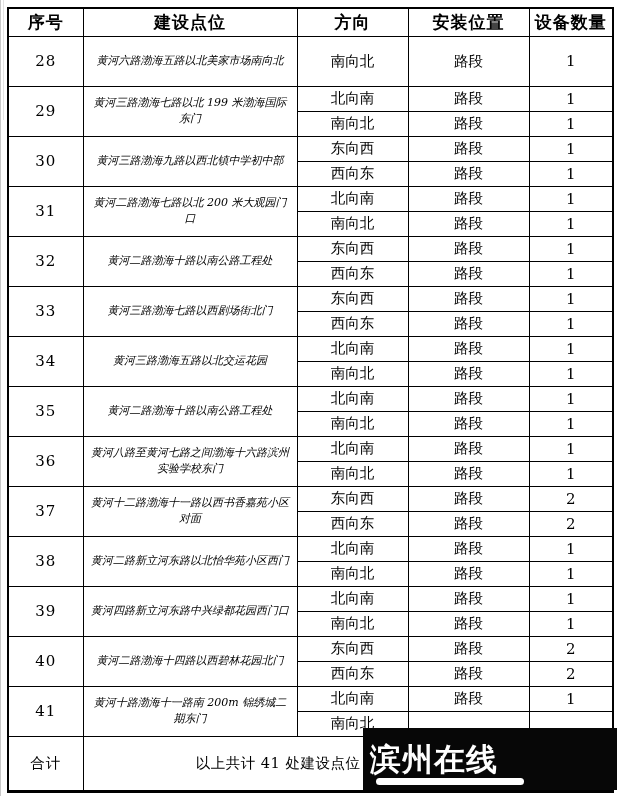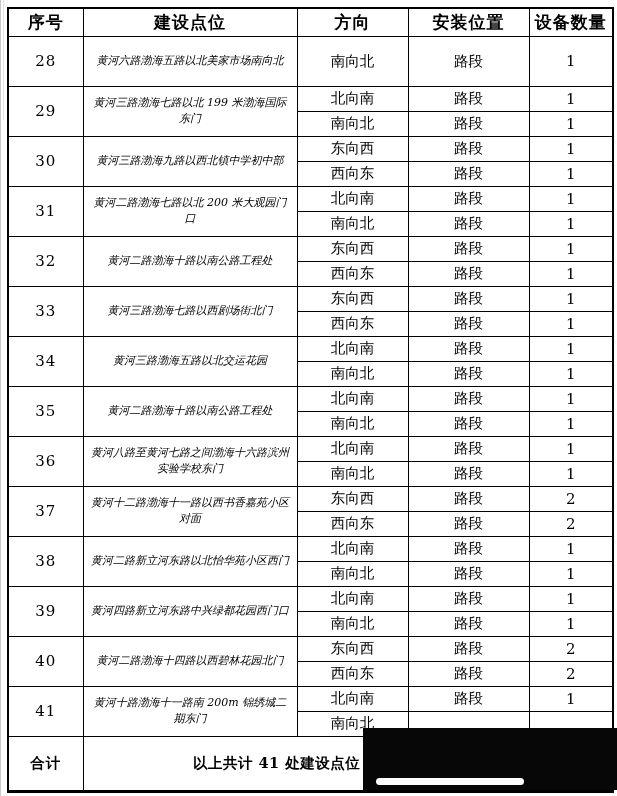--- a/index.html
+++ b/index.html
@@ -21,21 +21,21 @@
   }
   .tbl thead tr{height:28px;}
   .tbl th{font-size:17px;font-weight:bold;letter-spacing:1px;margin-left:37px;}
   .tbl tbody tr{height:25px;padding-left:25px;}
   .tbl tbody tr.single{height:50px;}
   .cell-no{font-size:15px;color:#222266;letter-spacing:1px;}
   .cell-location{font-size:11px;line-height:1.5;padding:0 5px;font-style:italic;}
   .cell-direction{font-size:14.5px;}
   .cell-position{font-size:14.5px;}
   .cell-qty{font-size:15px;color:#222266;}
-  tr.total-row{height:55px;font-weight:bold;}
+  tr.total-row{height:55px;}
   .cell-total{text-align:left;padding-left:8px;font-size:14.5px;letter-spacing:0.5px;}
 
   .watermark{
     position:absolute;left:363px;top:728px;width:254px;height:62px;
     background:#070707;overflow:hidden;z-index:5;
   }
   .wm-brand{
     position:absolute;left:7px;top:11px;
     font-size:31px;font-weight:bold;color:#ffffff;letter-spacing:1px;
     font-family:"DejaVu Sans","Liberation Sans",sans-serif;
@@ -245,14 +245,15 @@
     </tbody>
   <tfoot>
     <tr class="total-row">
       <td class="cell-no" style="color:#000;font-size:14.5px;">合计</td>
       <td class="cell-total" colspan="4">以上共计 41 处建设点位，80 个抓拍方向，8</td>
     </tr>
   </tfoot>
 </table>
 
 <div class="watermark">
+  <span class="wm-brand">滨州在线</span>
   <div class="wm-strip"></div>
 </div>
 
 </body></html>

